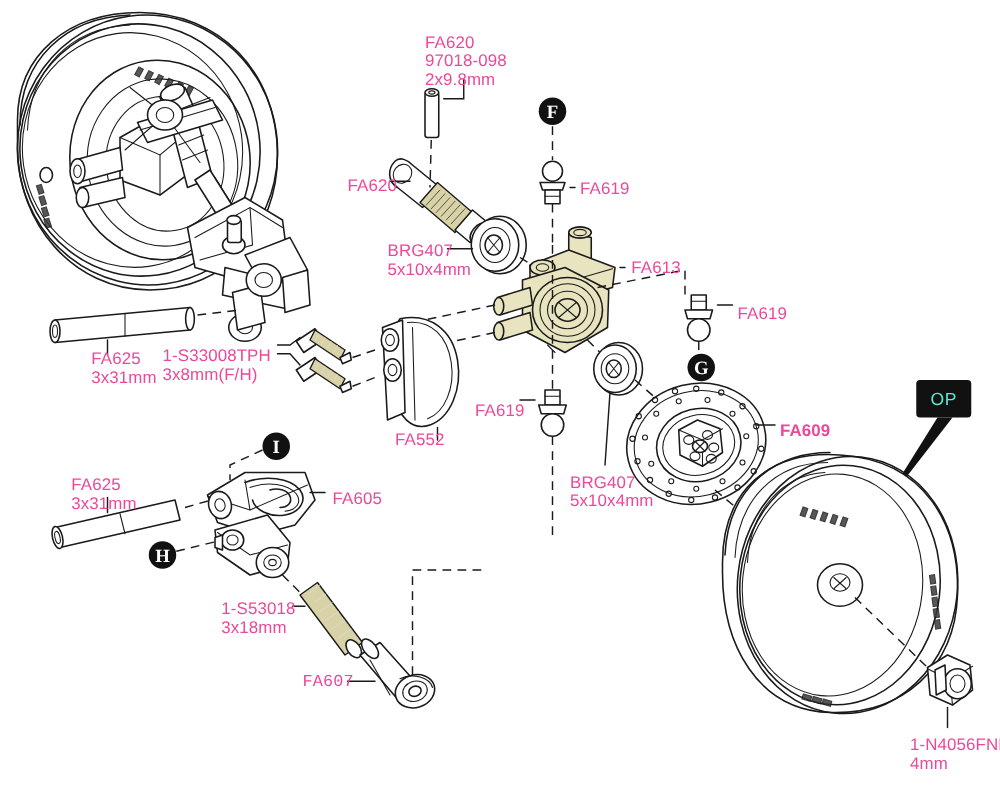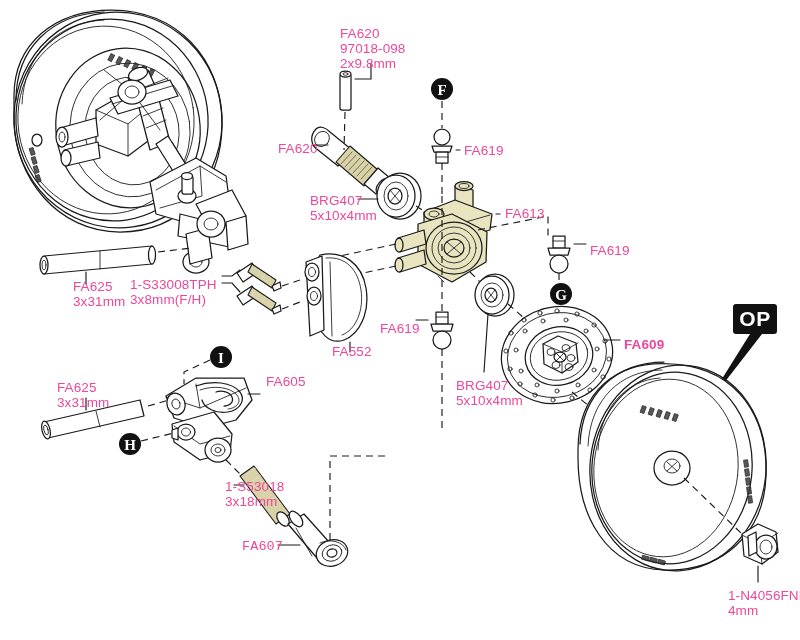--- a/index.html
+++ b/index.html
@@ -22,23 +22,23 @@
     color:#ec4899;
     user-select:none;
   }
 
   .opbadge{
     position:absolute;
     left:733px;top:304px;
     width:44px;height:30px;
     background:#111;
     border-radius:3px;
-    color:#ffffff;
-    font-size:21px;
-    font-weight:bold;
+    color:#5eead4;
+    font-size:14px;
+    font-weight:normal;
     letter-spacing:.5px;
     display:flex;align-items:center;justify-content:center;
   }
 </style>
 </head>
 <body>
 
 <div id="stage">
 
   <svg id="art" viewBox="0 0 800 640" xmlns="http://www.w3.org/2000/svg">
@@ -514,27 +514,27 @@
   <div class="lbl" style="left:278px;top:141px;">FA620</div>
   <div class="lbl" style="left:310px;top:193px;">BRG407
 5x10x4mm</div>
   <div class="lbl" style="left:464px;top:143px;">FA619</div>
   <div class="lbl" style="left:505px;top:206px;">FA613</div>
   <div class="lbl" style="left:590px;top:243px;">FA619</div>
   <div class="lbl" style="left:73px;top:279px;">FA625
 3x31mm</div>
   <div class="lbl" style="left:130px;top:277px;">1-S33008TPH
 3x8mm(F/H)</div>
-  <div class="lbl" style="left:332px;top:344px;">FA552</div>
+  <div class="lbl" style="left:316px;top:344px;">FA552</div>
   <div class="lbl" style="left:380px;top:321px;">FA619</div>
   <div class="lbl" style="left:456px;top:378px;">BRG407
 5x10x4mm</div>
   <div class="lbl" style="left:624px;top:337px;font-weight:bold;">FA609</div>
   <div class="lbl" style="left:57px;top:380px;">FA625
 3x31mm</div>
-  <div class="lbl" style="left:266px;top:374px;">FA605</div>
-  <div class="lbl" style="left:177px;top:479px;margin-left:48px;">1-S53018
+  <div class="lbl" style="left:266px;top:391px;">FA605</div>
+  <div class="lbl" style="left:177px;top:479px;">1-S53018
 3x18mm</div>
   <div class="lbl" style="left:242px;top:539px;font-family:Liberation Mono, monospace;">FA607</div>
   <div class="lbl" style="left:728px;top:588px;">1-N4056FNB
 4mm</div>
 
 </div>
 
 </body></html>

